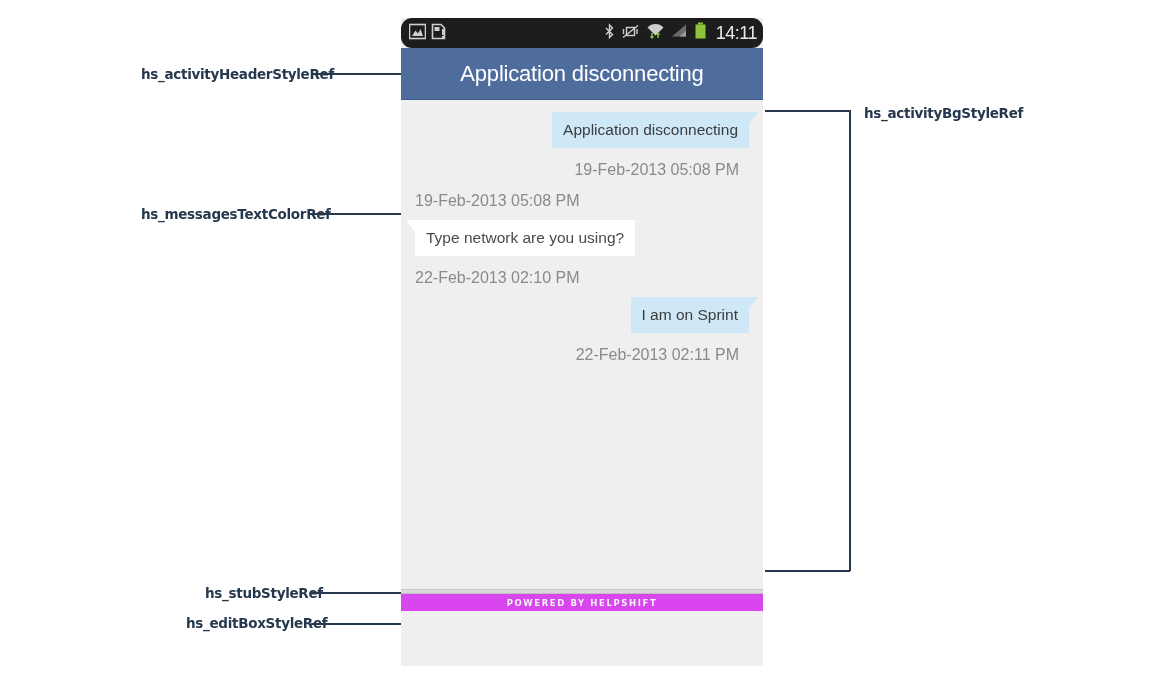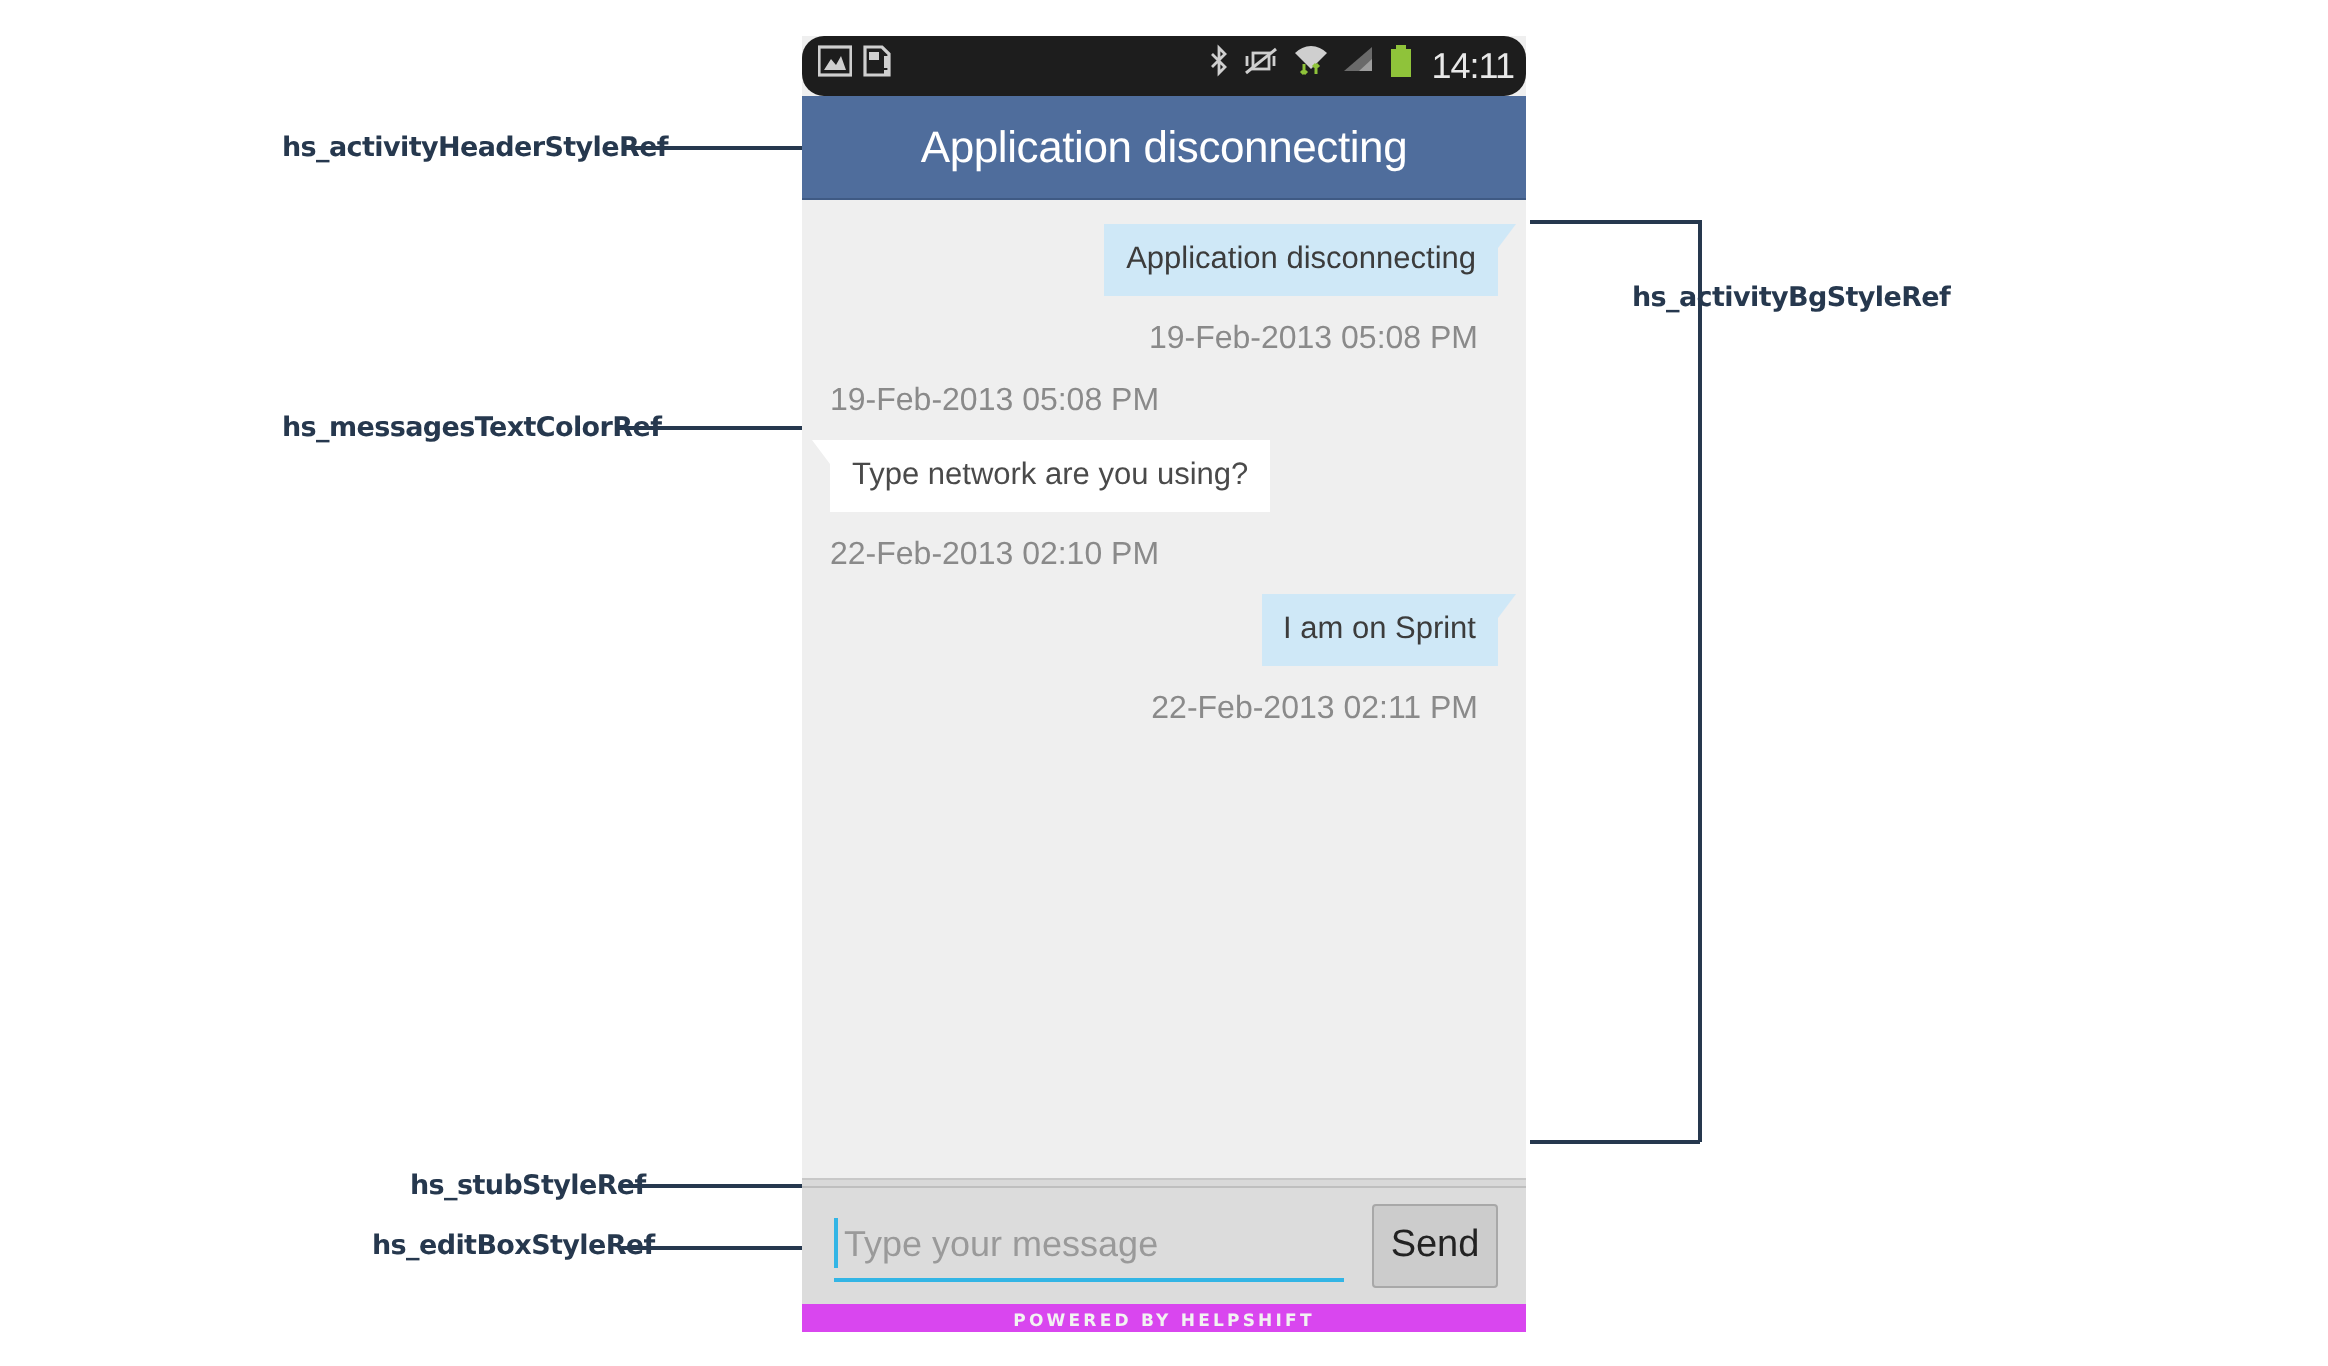--- a/index.html
+++ b/index.html
@@ -207,21 +207,21 @@
 
 <div class="annot" style="left:141px; top:206px;">hs_messagesTextColorRef</div>
 <div class="leader h" style="left:309px; top:213px; width:92px;"></div>
 
 <div class="annot" style="left:205px; top:585px;">hs_stubStyleRef</div>
 <div class="leader h" style="left:311px; top:592px; width:90px;"></div>
 
 <div class="annot" style="left:186px; top:615px;">hs_editBoxStyleRef</div>
 <div class="leader h" style="left:311px; top:623px; width:90px;"></div>
 
-<div class="annot" style="left:816px; top:105px;margin-top:36px;">hs_activityBgStyleRef</div>
+<div class="annot" style="left:864px; top:105px;">hs_activityBgStyleRef</div>
 <div class="leader h" style="left:765px; top:110px; width:85px;"></div>
 <div class="leader v" style="left:849px; top:110px; height:461px;"></div>
 <div class="leader h" style="left:765px; top:570px; width:85px;"></div>
 
 <div id="phone">
 
   <div class="statusbar">
     <div class="sb-left">
       <span class="sbicon">
         <svg width="17" height="17" viewBox="0 0 17 17">
@@ -296,25 +296,18 @@
 
     <div class="msg-row out">
       <div class="bubble out">I am on Sprint</div>
       <div class="stamp">22-Feb-2013 02:11 PM</div>
     </div>
 
   </div>
 
   <div class="stub"></div>
 
-  <div class="editrow">
-    <div class="inputwrap">
-      <div class="caret"></div>
-      <div class="placeholder">Type your message</div>
-    </div>
-    <div class="sendbtn">Send</div>
-  </div>
 
   <div class="footer">
     <div class="footer-text">POWERED BY HELPSHIFT</div>
   </div>
 
 </div>
 
 </body></html>

